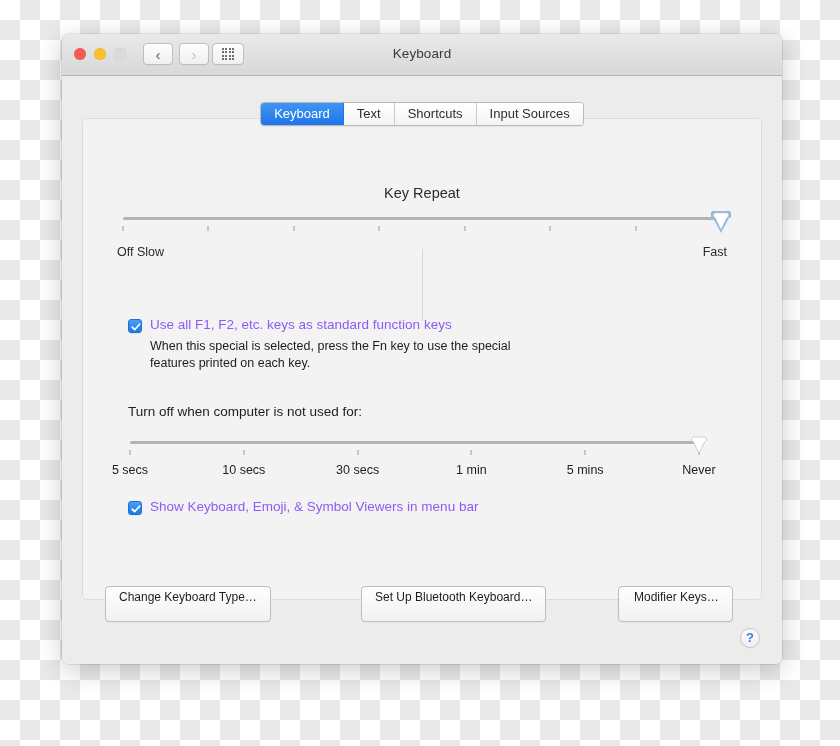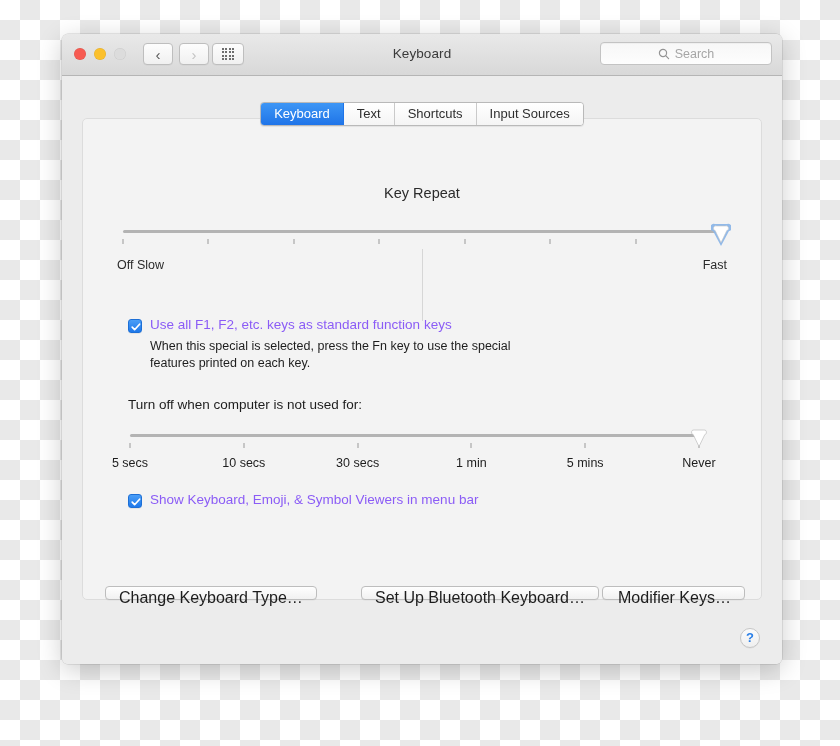--- a/index.html
+++ b/index.html
@@ -204,21 +204,21 @@
     top: 64px;
     width: 1px;
     height: 72px;
     background: #d6d6d6;
   }
 
   .slider-title {
     text-align: center;
     font-size: 14.5px;
     color: #2b2b2b;
-    margin-bottom: 21px;
+    margin-bottom: 8px;
   }
 
   .track-wrap { position: relative; height: 34px; }
   .track {
     position: absolute;
     left: 0; right: 0;
     top: 8px;
     height: 3px;
     border-radius: 2px;
     background: #b3b3b3;
@@ -290,21 +290,21 @@
   }
   .helptext {
     margin: 4px 0 0 22px;
     font-size: 12.5px;
     color: #1d1d1d;
     line-height: 1.38;
     max-width: 400px;
   }
 
   .subtitle {
-    margin-top: 25px;
+    margin-top: 32px;
     font-size: 13.5px;
     color: #1d1d1d;
   }
 
   
   .timeout {
     position: relative;
     margin-top: 14px;
     margin-left: 2px;
     margin-right: 22px;
@@ -326,34 +326,34 @@
 
   
   .btnrow {
     position: absolute;
     left: 0; right: 0;
     top: 510px;
     height: 24px;
   }
   .pbtn {
     position: absolute;
-    height: 14px;
+    height: 36px;
     border-radius: 4px;
     background: linear-gradient(to bottom, #fefefe, #f1f1f1);
     border: 1px solid #bdbdbd;
-    font-size: 16px;
+    font-size: 12px;
     color: #1d1d1d;
     padding: 0 13px;
     line-height: 21px;
     white-space: nowrap;
     box-shadow: 0 0.5px 0.5px rgba(0,0,0,0.06);
   }
   .pbtn.b1 { left: 43px; }
   .pbtn.b2 { left: 299px; text-align: right; }
-  .pbtn.b3 { left: 540px; padding-left: 15px; }
+  .pbtn.b3 { left: 556px; padding-left: 15px; }
 
   .helpbtn {
     position: absolute;
     right: 22px;
     bottom: 16px;
     width: 20px; height: 20px;
     border-radius: 50%;
     background: linear-gradient(to bottom, #fbfbfb, #efefef);
     border: 1px solid #c6c6c6;
     color: #2a7fe8;
@@ -402,27 +402,20 @@
           <i></i>
         <i></i>
           <i></i>
           <i></i>
           <i></i>
       </span>
     </div>
 
     <div class="win-title">Keyboard</div>
 
-    <div class="searchfield">
-      <svg class="search-ico" width="12" height="12" viewBox="0 0 12 12">
-        <circle cx="5" cy="5" r="3.6" fill="none" stroke="#949494" stroke-width="1.2"></circle>
-        <line x1="7.7" y1="7.7" x2="10.6" y2="10.6" stroke="#949494" stroke-width="1.2" stroke-linecap="round"></line>
-      </svg>
-      <span class="search-ph">Search</span>
-    </div>
   </div>
 
   <div class="win-body">
 
     <div class="tabbar">
       <div class="tabs">
         <div class="tab active">Keyboard</div>
         <div class="tab">Text</div>
         <div class="tab">Shortcuts</div>
         <div class="tab">Input Sources</div>

